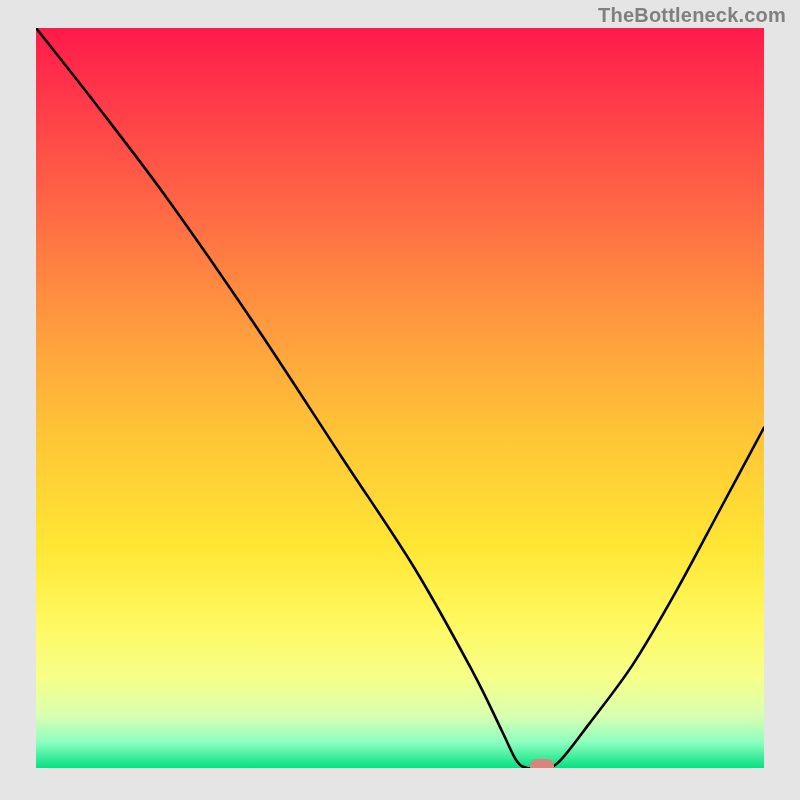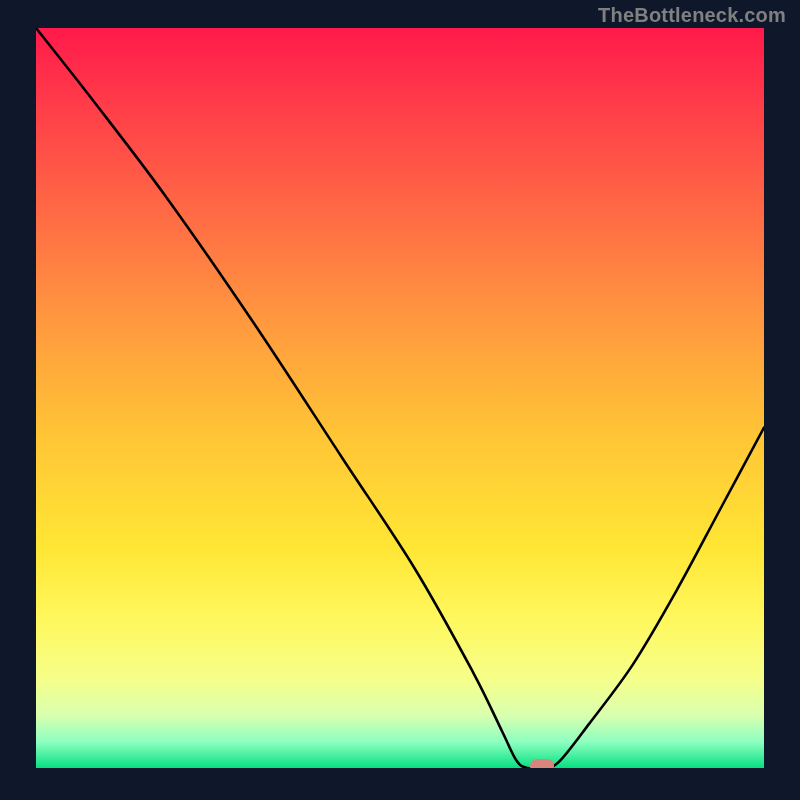--- a/index.html
+++ b/index.html
@@ -8,21 +8,21 @@
     width: 800px;
     height: 800px;
     background: #000;
     overflow: hidden;
     font-family: Arial, Helvetica, sans-serif;
   }
   .frame {
     position: relative;
     width: 800px;
     height: 800px;
-    background: #0f172a;
+    background: #e5e5e5;
   }
   .watermark {
     position: absolute;
     top: 4px;
     right: 14px;
     color: #808080;
     font-size: 20px;
     font-weight: 600;
     letter-spacing: 0.2px;
     z-index: 30;

